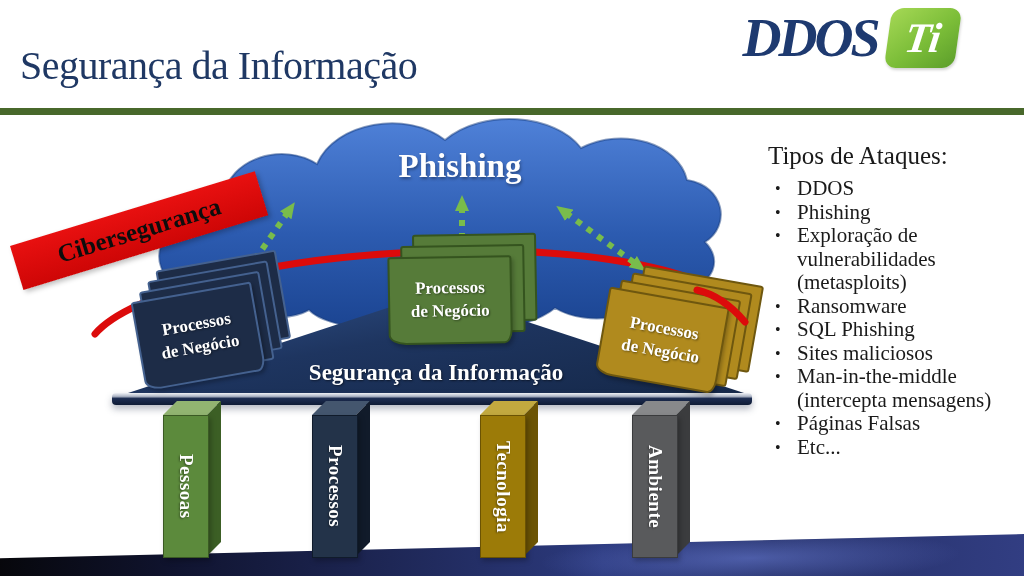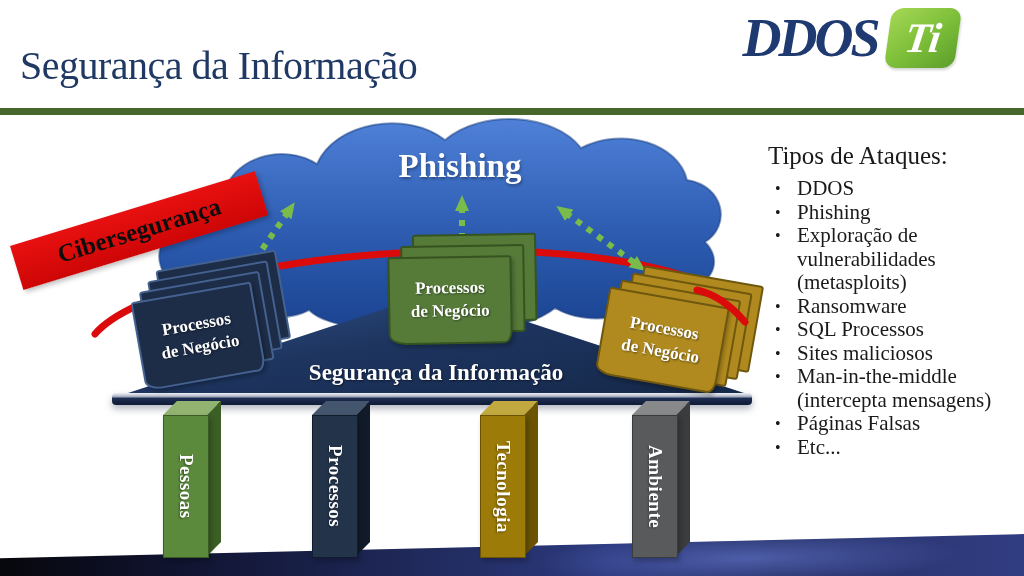--- a/index.html
+++ b/index.html
@@ -242,21 +242,21 @@
 
   <aside class="attacks">
     <h2 class="attacks-heading">Tipos de Ataques:</h2>
     <ul>
       <li>DDOS</li>
       <li>Phishing</li>
       <li>Exploração de
 vulnerabilidades
 (metasploits)</li>
       <li>Ransomware</li>
-      <li>SQL Processos</li>
+      <li>SQL Phishing</li>
       <li>Sites maliciosos</li>
       <li>Man-in-the-middle
 (intercepta mensagens)</li>
       <li>Páginas Falsas</li>
       <li>Etc...</li>
     </ul>
   </aside>
 
   <div class="bottom-band">
     <div class="glow"></div>

